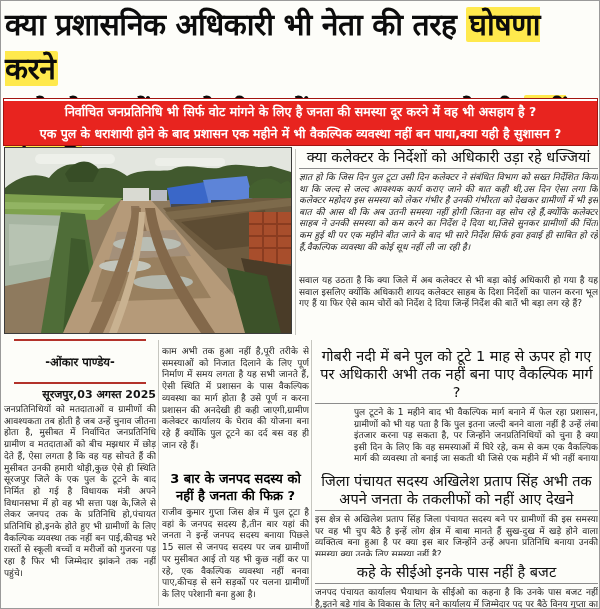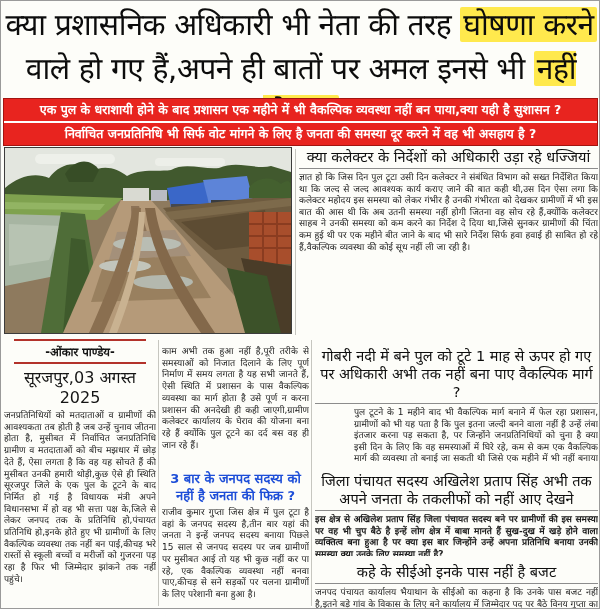--- a/index.html
+++ b/index.html
@@ -10,22 +10,21 @@
     margin: 0 auto;
     background: #fdfdf9;
     border: 1px solid #9a9a9a;
     overflow: hidden;
     font-family: "DejaVu Sans", "Liberation Sans", sans-serif;
     color: #141414;
   }
   
   .headline {
     position: absolute; top: 2px; left: 4px; width: 592px;
-    text-align: center;
-    font-size: 30px; line-height: 44px; font-weight: 400;
+    font-size: 30px; line-height: 44px; font-weight: 700;
     color: #0c0c0c; letter-spacing: -0.5px;
   }
   .hl-mark { background: #ffe94d; padding: 0 3px; border-radius: 2px; }
   
   .alert-box {
     position: absolute; top: 97px; left: 2px; width: 595px;
     background: #e8241f; border: 1px solid #a31410;
     color: #ffffff; text-align: center; font-weight: 700; font-size: 12.5px;
   }
   .alert-row { padding: 3px 6px; line-height: 16px; }
@@ -50,50 +49,50 @@
     font-size: 9px; line-height: 11.6px; text-align: justify;
     color: #1b1b1b; margin-top: 3px; overflow: hidden;
   }
   .top-right { position: absolute; left: 298px; top: 147px; width: 299px; }
   .bot-right { position: absolute; left: 314px; top: 346px; width: 283px; }
   .sec-gap { margin-top: 7px; }
   
   .colA { position: absolute; left: 3px; top: 337px; width: 152px; }
   .colB { position: absolute; left: 161px; top: 337px; width: 147px; }
   .byline-rule { border-top: 2px solid #b3322b; margin: 1px 10px; }
-  .byline-author { font-size: 11.5px; font-weight: 800; text-align: center; padding: 2px 0; }
-  .byline-date { font-size: 16px; font-weight: 400; text-align: center; margin-top: 2px; }
+  .byline-author { font-size: 11.5px; font-weight: 800; text-align: center; padding: 12px 0; }
+  .byline-date { font-size: 11px; font-weight: 700; text-align: right; margin-top: 2px; }
   .byline-pub  { font-size: 12px; font-weight: 800; text-align: center; }
   .col-body {
     font-size: 9px; line-height: 11.7px; text-align: justify;
     color: #1b1b1b; overflow: hidden; margin-top: 3px;
   }
   .colA .col-body { height: 206px; }
   .colB .para1 { height: 120px; margin-top: 8px; }
   .colB .para2 { height: 104px; }
   .col-subhead {
     font-size: 13px; line-height: 17px; font-weight: 800;
-    text-align: center; margin: 4px 0 2px; color: #1d4ed8;
+    text-align: center; margin: 4px 0 2px; color: #000000;
   }
-  .h100 { height: 100px; } .h50 { height: 50px; }
-  .h58 { height: 58px; margin-left: 39px; } .h42 { height: 42px; font-weight: bold; } .h43 { height: 43px; }
+  .h100 { height: 100px; font-style: italic; } .h50 { height: 50px; }
+  .h58 { height: 58px; margin-left: 39px; } .h42 { height: 42px; } .h43 { height: 43px; }
 </style>
 </head>
 <body>
 
 <div class="page">
 
   <header class="headline">
     <div><span>क्या प्रशासनिक अधिकारी भी नेता की तरह </span><span class="hl-mark">घोषणा करने</span></div>
     <div><span>वाले हो गए हैं,अपने ही बातों पर अमल इनसे भी </span><span class="hl-mark">नहीं होता ?</span></div>
   </header>
 
   <div class="alert-box">
+    <div class="alert-row second">निर्वाचित जनप्रतिनिधि भी सिर्फ वोट मांगने के लिए है जनता की समस्या दूर करने में वह भी असहाय है ?</div>
     <div class="alert-row">एक पुल के धराशायी होने के बाद प्रशासन एक महीने में भी वैकल्पिक व्यवस्था नहीं बन पाया,क्या यही है सुशासन ?</div>
-    <div class="alert-row second">निर्वाचित जनप्रतिनिधि भी सिर्फ वोट मांगने के लिए है जनता की समस्या दूर करने में वह भी असहाय है ?</div>
   </div>
 
   <figure class="photo">
     <svg width="286" height="185" viewBox="0 0 286 185" preserveAspectRatio="none">
 
       <rect x="0" y="0" width="286" height="44" fill="#e3e6df"></rect>
       <rect x="30" y="6" width="80" height="10" rx="5" fill="#eef0ea"></rect>
       <rect x="150" y="10" width="70" height="8" rx="4" fill="#edefe9"></rect>
 
       <path d="M0,40 C14,28 30,24 44,30 C56,14 74,12 86,24 C98,16 112,20 122,28 C136,20 152,24 166,22 C180,14 200,22 214,20 C232,12 252,22 266,18 L286,24 L286,66 L0,66 Z" fill="#41592e"></path>
@@ -146,20 +145,21 @@
     </svg>
   </figure>
 
   <div class="v-rule" style="left:294px; top:148px; height:186px;"></div>
   <div class="v-rule" style="left:157px; top:339px; height:266px;"></div>
   <div class="v-rule" style="left:310px; top:339px; height:266px;"></div>
 
   <section class="top-right">
     <h2 class="sec-head">क्या कलेक्टर के निर्देशों को अधिकारी उड़ा रहे धज्जियां</h2>
     <p class="sec-body h100">ज्ञात हो कि जिस दिन पुल टूटा उसी दिन कलेक्टर ने संबंधित विभाग को सख्त निर्देशित किया था कि जल्द से जल्द आवश्यक कार्य कराए जाने की बात कही थी,उस दिन ऐसा लगा कि कलेक्टर महोदय इस समस्या को लेकर गंभीर है उनकी गंभीरता को देखकर ग्रामीणों में भी इस बात की आस थी कि अब उतनी समस्या नहीं होगी जितना वह सोच रहे हैं,क्योंकि कलेक्टर साहब ने उनकी समस्या को कम करने का निर्देश दे दिया था,जिसे सुनकर ग्रामीणों की चिंता कम हुई थी पर एक महीने बीत जाने के बाद भी सारे निर्देश सिर्फ हवा हवाई ही साबित हो रहे हैं,वैकल्पिक व्यवस्था की कोई सूध नहीं ली जा रही है।</p>
+    <p class="sec-body h50">सवाल यह उठता है कि क्या जिले में अब कलेक्टर से भी बड़ा कोई अधिकारी हो गया है यह सवाल इसलिए क्योंकि अधिकारी शायद कलेक्टर साहब के दिशा निर्देशों का पालन करना भूल गए हैं या फिर ऐसे काम चोरों को निर्देश दे दिया जिन्हें निर्देश की बातें भी बड़ा लग रहे हैं?</p>
   </section>
 
   <aside class="colA">
     <div>
       <div class="byline-rule"></div>
       <div class="byline-author">-ओंकार पाण्डेय-</div>
       <div class="byline-rule"></div>
       <div class="byline-date">सूरजपुर,03 अगस्त 2025</div>
     </div>
     <p class="col-body">जनप्रतिनिधियों को मतदाताओं व ग्रामीणों की आवश्यकता तब होती है जब उन्हें चुनाव जीतना होता है, मुसीबत में निर्वाचित जनप्रतिनिधि ग्रामीण व मतदाताओं को बीच मझधार में छोड़ देते हैं, ऐसा लगता है कि वह यह सोचते हैं की मुसीबत उनकी हमारी थोड़ी,कुछ ऐसे ही स्थिति सूरजपुर जिले के एक पुल के टूटने के बाद निर्मित हो गई है विधायक मंत्री अपने विधानसभा में हो वह भी सत्ता पक्ष के,जिले से लेकर जनपद तक के प्रतिनिधि हो,पंचायत प्रतिनिधि हो,इनके होते हुए भी ग्रामीणों के लिए वैकल्पिक व्यवस्था तक नहीं बन पाई,कीचड़ भरे रास्तों से स्कूली बच्चों व मरीजों को गुजरना पड़ रहा है फिर भी जिम्मेदार झांकने तक नहीं पहुंचे।</p>

